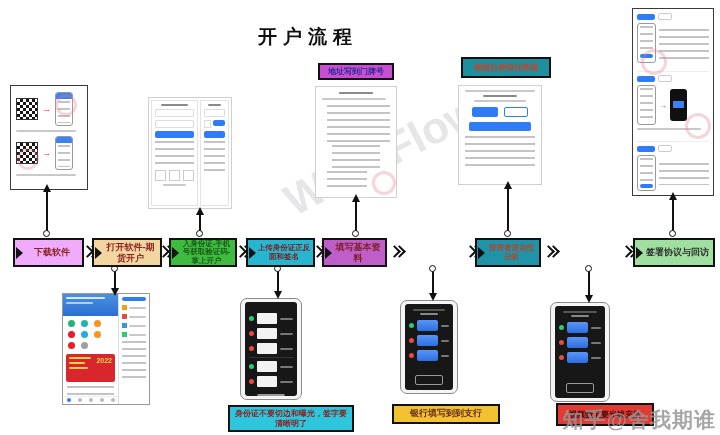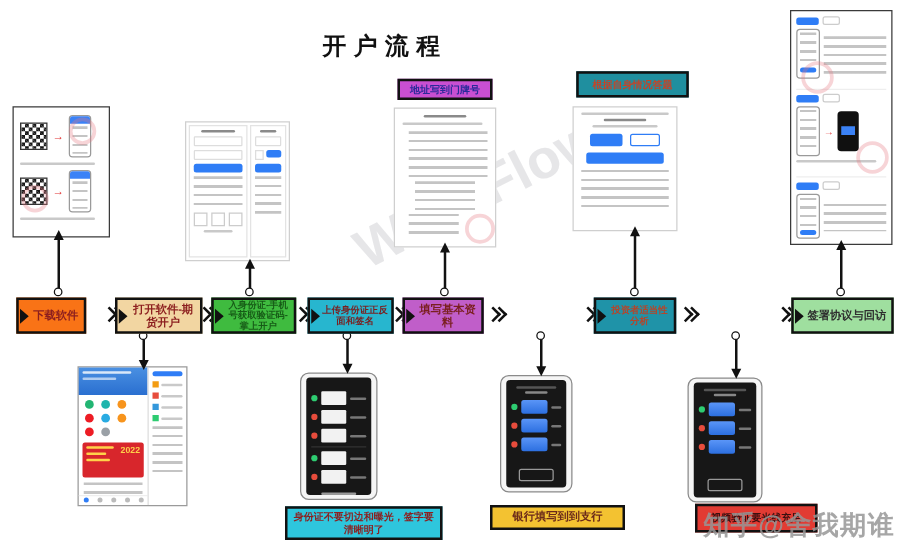--- a/index.html
+++ b/index.html
@@ -347,21 +347,21 @@
   <div class="cdot" style="left:504px;top:230px;"></div>
 
   <div class="vline" style="left:588px;top:268px;height:30px;"></div>
   <div class="cdot" style="left:585px;top:265px;"></div>
   <div class="arr down" style="left:585px;top:295px;"></div>
 
   <div class="vline" style="left:672px;top:198px;height:38px;"></div>
   <div class="arr up" style="left:669px;top:192px;"></div>
   <div class="cdot" style="left:669px;top:230px;"></div>
 
-  <div class="step" style="left: 13px; width: 56px; background: #f97316; color: rgb(140, 31, 31);">
+  <div class="step" style="left: 13px; width: 71px; background: #f0abfc; color: rgb(140, 31, 31);">
     <span>下载软件</span>
   </div>
   <div class="step" style="left: 92px; width: 70px; background: rgb(242, 214, 162); color: rgb(140, 31, 31);">
     <span>打开软件-期货开户</span>
   </div>
   <div class="step sm" style="left: 169px; width: 68px; background: rgb(63, 187, 63); color: rgb(23, 92, 23);">
     <span>入身份证-手机号获取验证码-掌上开户</span>
   </div>
   <div class="step sm" style="left: 246px; width: 69px; background: rgb(39, 182, 207); color: rgb(122, 31, 31);">
     <span>上传身份证正反面和签名</span>

